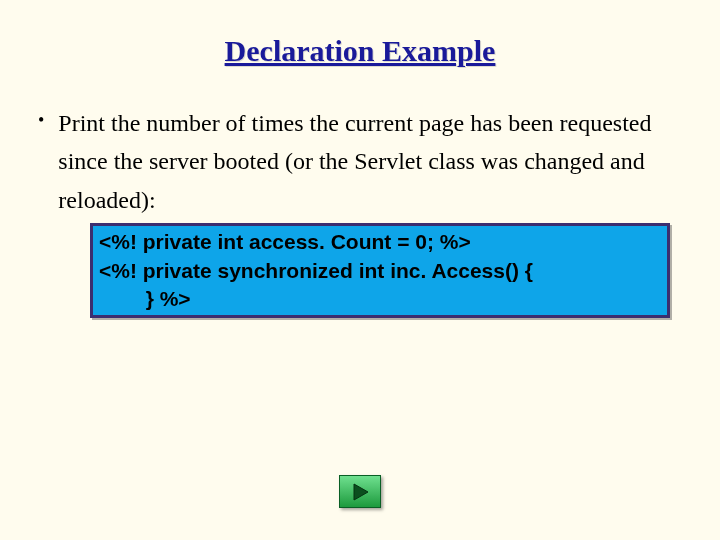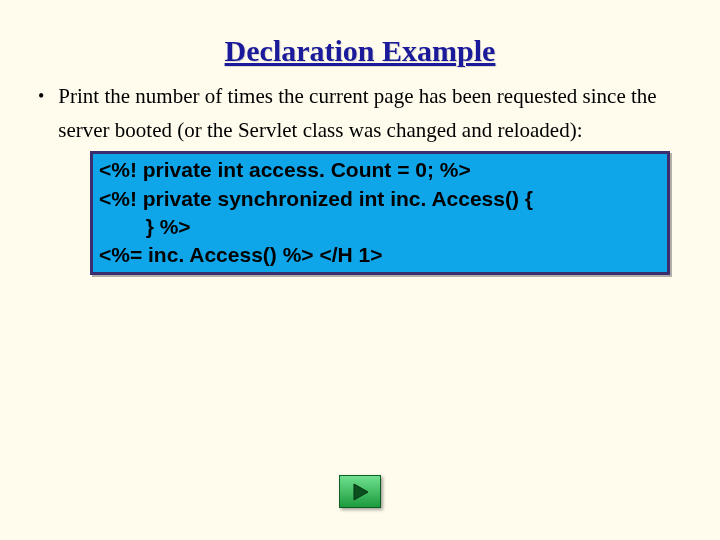--- a/index.html
+++ b/index.html
@@ -16,37 +16,37 @@
     padding: 20px 30px 0 30px;
     position: relative;
   }
   .title {
     text-align: center;
     font-size: 30px;
     font-weight: bold;
     color: #1a1a9a;
     text-decoration: underline;
     margin-top: 14px;
-    margin-bottom: 12px;
+    margin-bottom: 36px;
     text-shadow: 1px 1px 0 rgba(120,120,120,0.25);
   }
   .bullet-row {
     display: flex;
     align-items: flex-start;
     margin-left: 6px;
   }
   .bullet-dot {
     font-size: 18px;
     line-height: 32px;
     margin-right: 14px;
     margin-left: 2px;
     color: #000;
   }
   .bullet-text {
-    font-size: 21px;
+    font-size: 24px;
     line-height: 1.6;
     color: #000;
     max-width: 610px;
   }
   .code-box {
     margin: 4px 20px 0 60px;
     border: 3px solid #3b2e6f;
     background: #0ea5e9;
     padding: 2px 6px;
     font-family: Arial, Helvetica, sans-serif;
@@ -83,21 +83,20 @@
 
   <div class="bullet-row">
     <div class="bullet-dot">•</div>
     <div class="bullet-text">Print the number of times the current page has been requested since the server booted (or the Servlet class was changed and reloaded):</div>
   </div>
 
   <div class="code-box">
     <div class="code-line">&lt;%! private int access. Count = 0; %&gt;</div>
     <div class="code-line">&lt;%! private synchronized int inc. Access() {</div>
     <div class="code-line">        } %&gt;</div>
-    <div class="code-line">&lt;%= inc. Access() %&gt; &lt;/H 1&gt;</div>
   </div>
 
   <div class="nav-btn">
     <svg width="20" height="20" viewBox="0 0 20 20">
       <polygon points="4,2 18,10 4,18" fill="#0b4f1e" stroke="#043311" stroke-width="1"></polygon>
     </svg>
   </div>
 
 </div>
 

